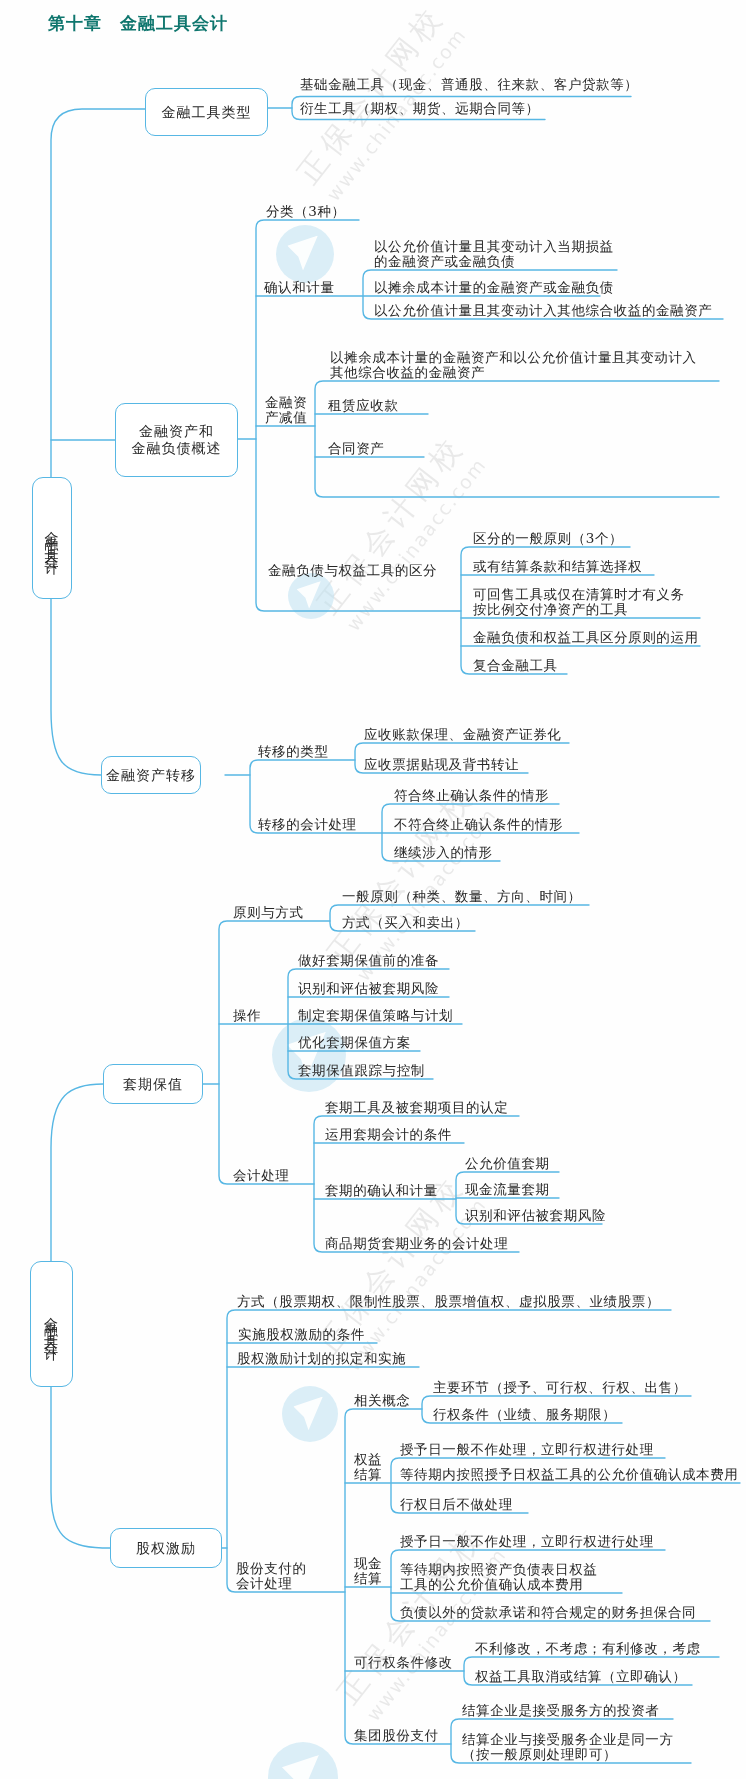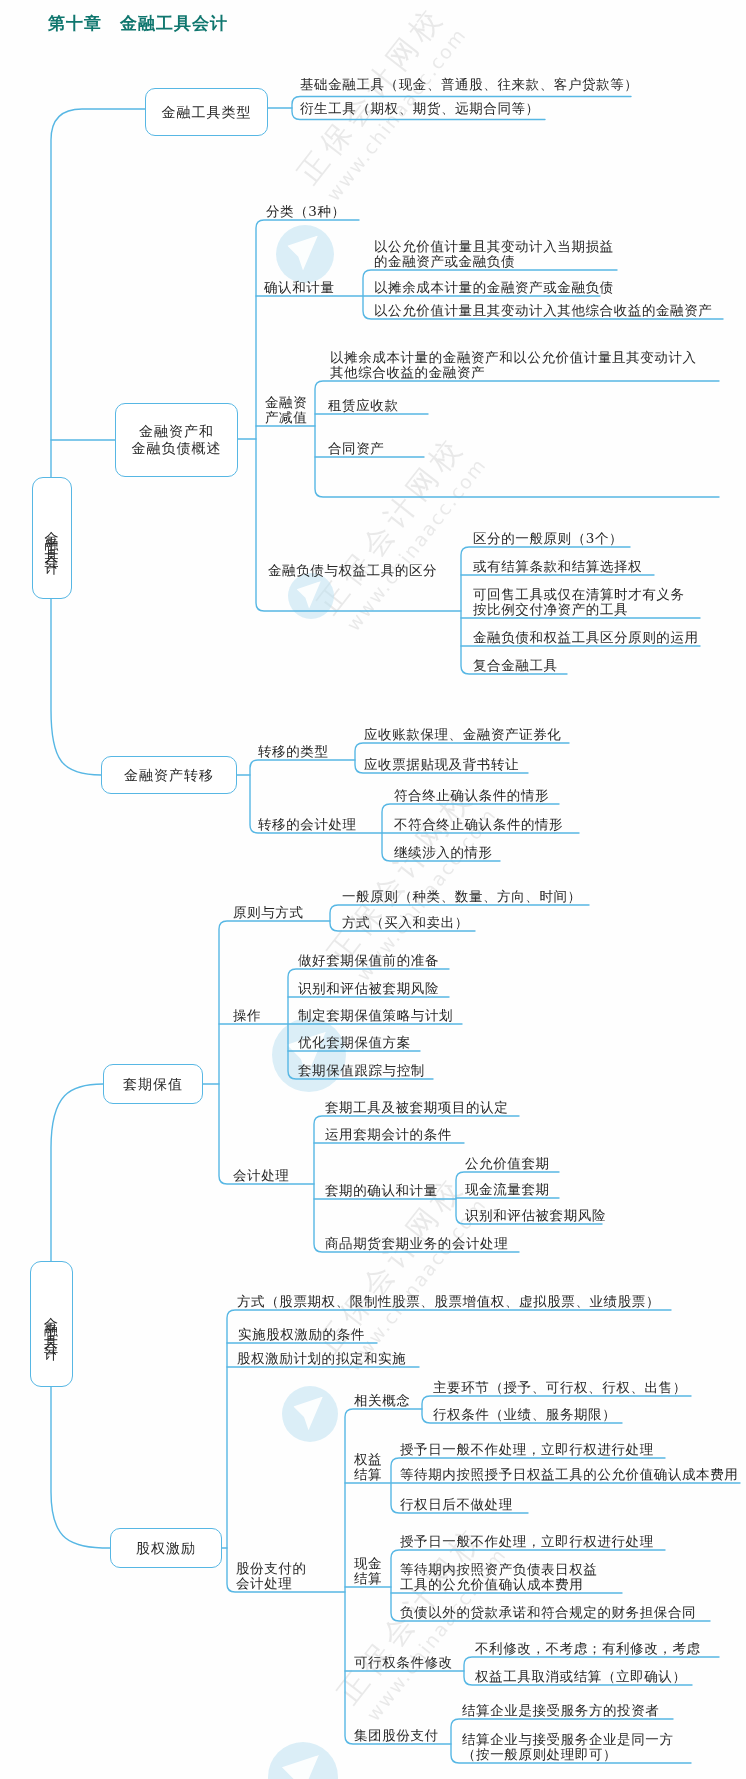--- a/index.html
+++ b/index.html
@@ -162,21 +162,21 @@
 
   <div class="rbox" style="left:32px;top:477px;width:40px;height:122px">
       <span>金融工具会计</span>
     </div>
   <div class="rbox" style="left:30px;top:1261px;width:43px;height:126px">
       <span>金融工具会计</span>
     </div>
   <div class="bbox" style="left:145px;top:88px;width:123px;height:48px">金融工具类型</div>
   <div class="bbox" style="left:115px;top:403px;width:123px;height:74px">金融资产和
 金融负债概述</div>
-  <div class="bbox" style="left:101px;top:756px;width:136px;height:38px">金融资产转移</div>
+  <div class="bbox" style="left:101px;top:756px;width:100px;height:38px">金融资产转移</div>
   <div class="bbox" style="left:103px;top:1064px;width:100px;height:40px">套期保值</div>
   <div class="bbox" style="left:110px;top:1528px;width:112px;height:40px">股权激励</div>
 
   <div class="node" style="left:300px;top:77px">基础金融工具（现金、普通股、往来款、客户贷款等）</div>
   <div class="node" style="left:300px;top:101px">衍生工具（期权、期货、远期合同等）</div>
 
   <div class="node" style="left:266px;top:204px">分类（3种）</div>
   <div class="node" style="left:264px;top:280px">确认和计量</div>
   <div class="node multi" style="left:374px;top:239px">以公允价值计量且其变动计入当期损益
 的金融资产或金融负债</div>

